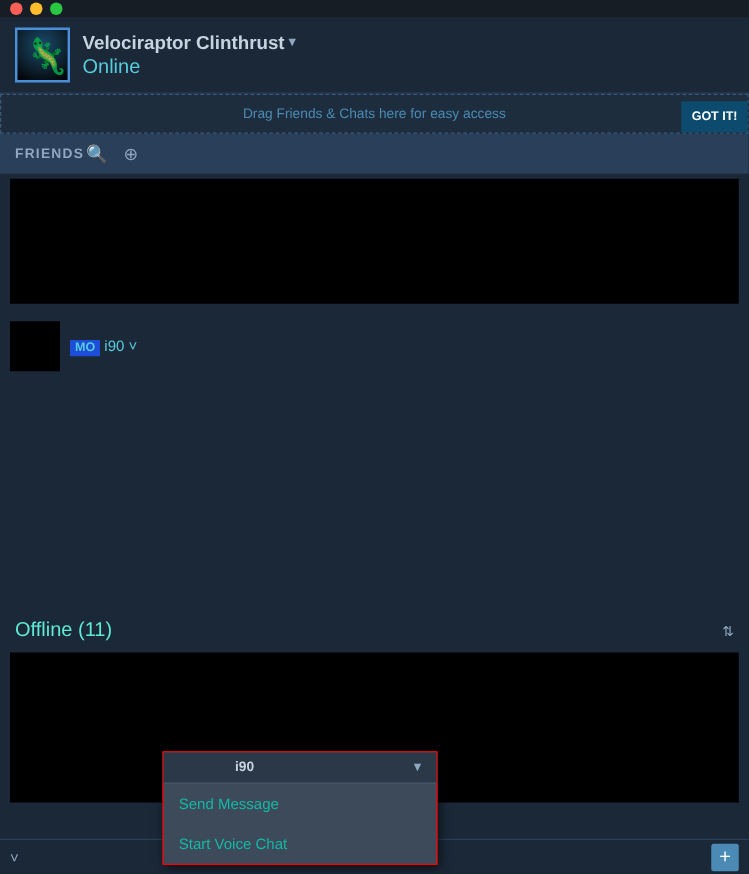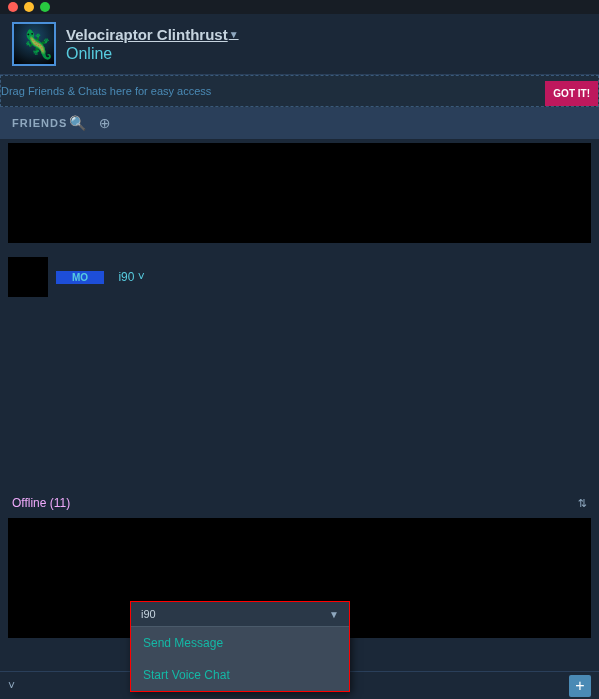--- a/index.html
+++ b/index.html
@@ -59,52 +59,51 @@
       opacity: 0.85;
     }
     .user-info { flex: 1; }
     .username {
       color: #c6d4df;
       font-size: 15px;
       font-weight: bold;
       display: flex;
       align-items: center;
       gap: 1px;
-      text-decoration: underline;
     }
     .username .chevron {
       color: #8fa8bf;
       font-size: 10px;
     }
     .status {
       color: #57cbde;
       font-size: 16px;
       margin-top: 2px;
     }
 
     
     .drag-bar {
       background: #1e2d3d;
       border: 1px dashed #3a5a7a;
       height: 32px;
       display: flex;
       align-items: center;
-      justify-content: flex-start;
+      justify-content: center;
       position: relative;
     }
     .drag-text {
       color: #4a8ab5;
       font-size: 11px;
     }
     .got-it-btn {
       position: absolute;
       right: 0;
       top: 5px;
       bottom: 0;
-      background: #be185d;
+      background: #0c4a6e;
       color: #fff;
       font-size: 10px;
       font-weight: bold;
       padding: 0 8px;
       border: none;
       cursor: pointer;
       display: flex;
       align-items: center;
     }
 
@@ -195,21 +194,22 @@
       padding: 6px 10px;
       background: #2a3848;
       border-bottom: 1px solid #4a5a6a;
       display: flex;
       align-items: center;
       justify-content: space-between;
     }
     .context-menu-username {
       color: #c6d4df;
       font-size: 11px;
-      font-weight: normal;
+      font-weight: bold;
+      margin-left: 47px;
     }
     .context-menu-chevron {
       color: #8fa8bf;
       font-size: 10px;
     }
     .context-menu-item {
       padding: 9px 12px;
       font-size: 12px;
       color: #14b8a6;
       cursor: pointer;
@@ -225,22 +225,22 @@
       left: 0;
       right: 0;
     }
     .offline-header {
       display: flex;
       align-items: center;
       justify-content: space-between;
       padding: 8px 12px 4px;
     }
     .offline-title {
-      font-size: 12px;
-      color: #f0abfc;
+      font-size: 16px;
+      color: #5eead4;
     }
     .offline-sort-icon {
       color: #8fa8bf;
       font-size: 11px;
     }
     .offline-area {
       background: #000;
       margin: 4px 8px;
       height: 120px;
     }
@@ -273,22 +273,22 @@
       border-radius: 2px;
     }
 
     
     .mo-badge {
       display: inline-block;
       background: #1d4ed8;
       color: #57cbde;
       font-size: 10px;
       font-weight: bold;
-      padding: 1px 16px;
-      margin-right: 11px;
+      padding: 1px 4px;
+      margin-right: 0;
     }
   </style>
 </head>
 <body>
 
 <div class="titlebar">
   <div class="titlebar-btn close"></div>
   <div class="titlebar-btn min"></div>
   <div class="titlebar-btn max"></div>
 </div>

